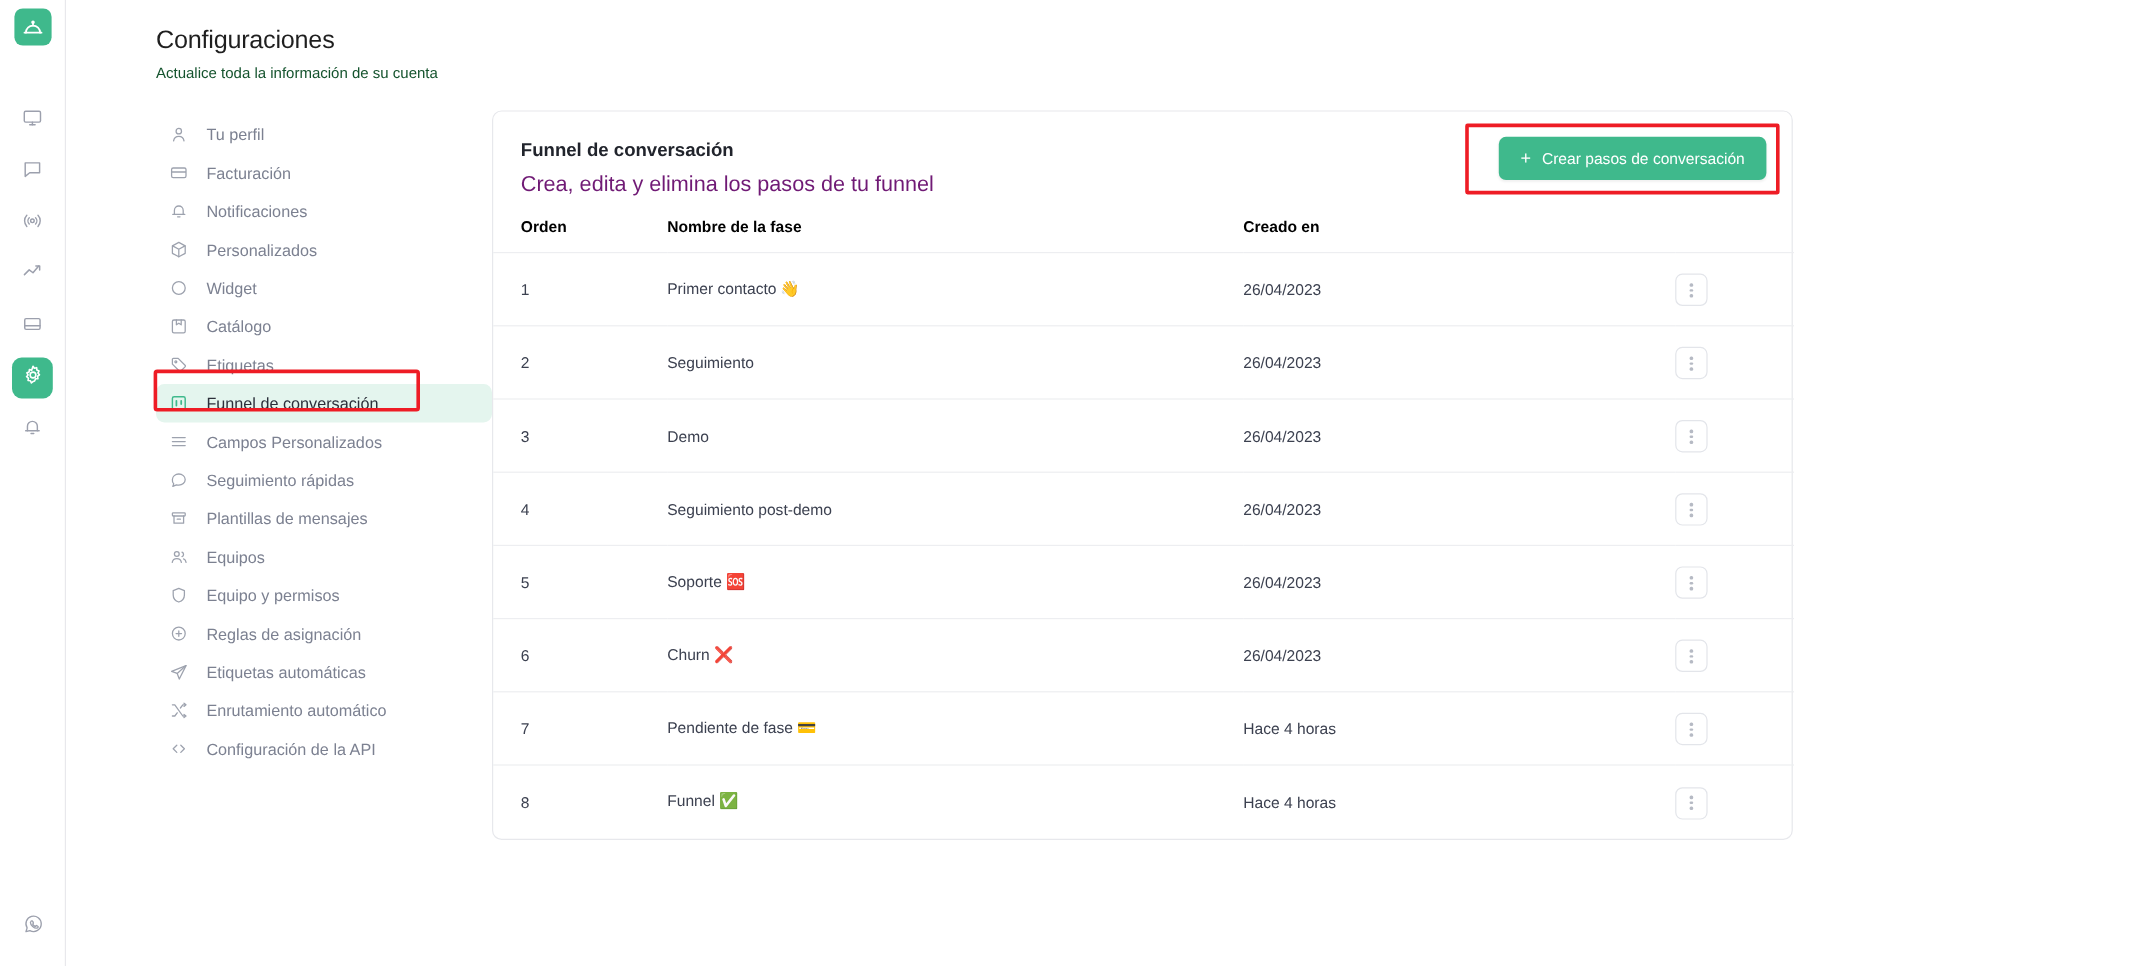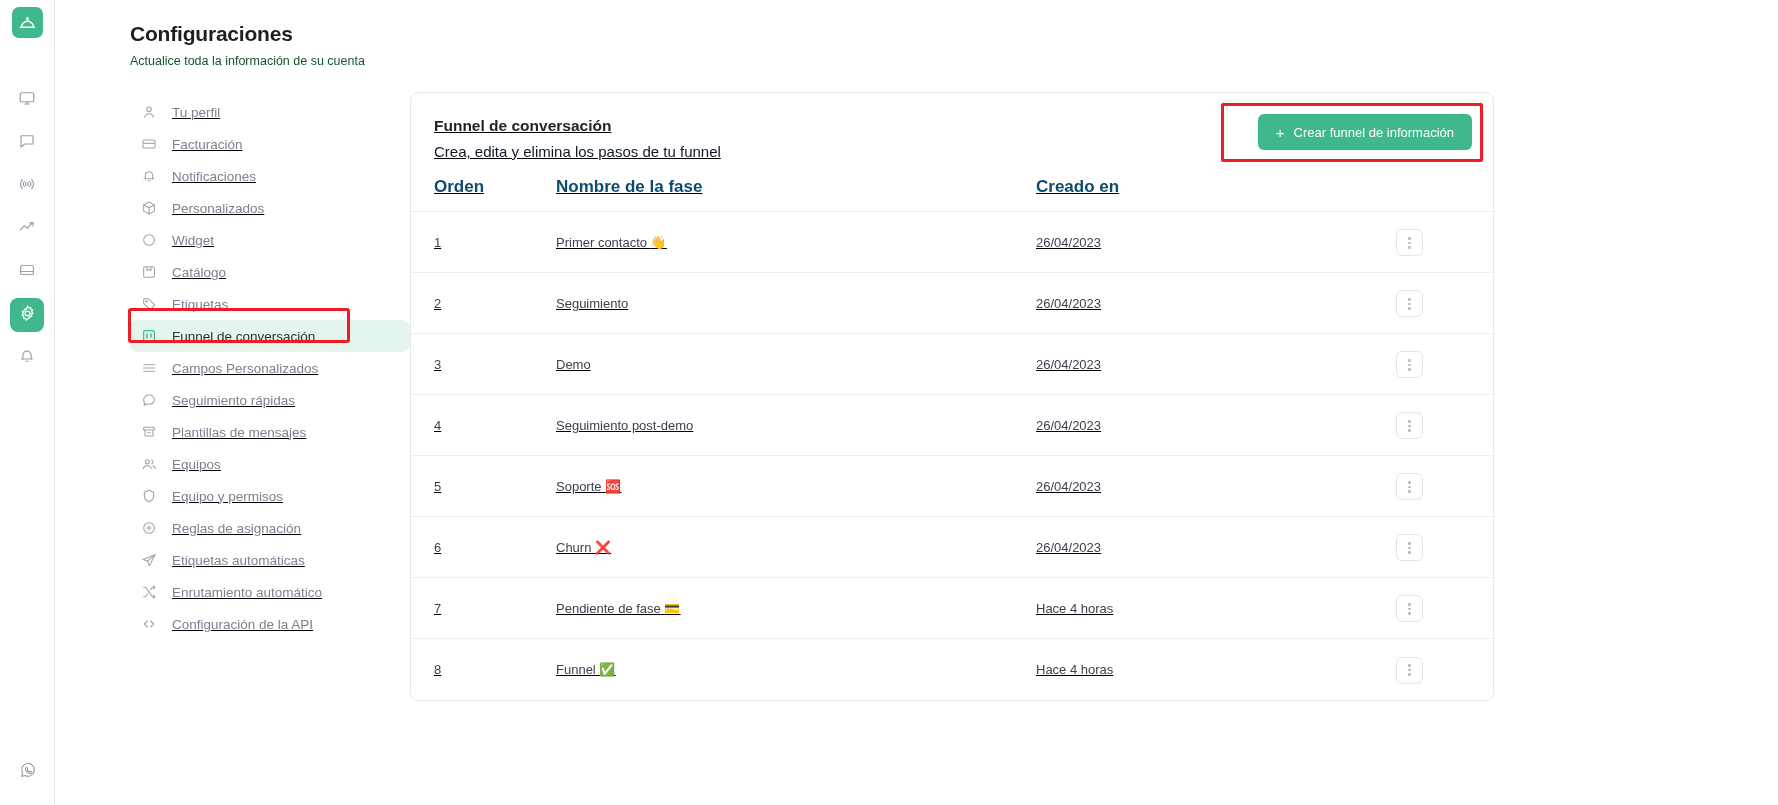--- a/index.html
+++ b/index.html
@@ -40,27 +40,27 @@
     position: absolute; bottom: 16px; left: 0; width: 55px;
     display: flex; justify-content: center;
   }
   .rail-bottom .rail-btn { margin-bottom: 0; }
 
   
   .page { flex: 1; position: relative; padding-left: 20px; }
 
   .page-head { padding: 22px 0 0 55px; }
   .page-title {
-    font-size: 21px; font-weight: bold; color: #1f1f1f; letter-spacing: -0.2px;
+    font-size: 21px; font-weight: normal; color: #1f1f1f; letter-spacing: -0.2px;
   }
   .page-sub {
     font-size: 12.5px; color: #14532d; margin-top: 8px;
   }
 
-  .content { display: flex; margin-top: 24px; text-decoration: underline; }
+  .content { display: flex; margin-top: 24px; }
 
   
   .settings-nav {
     width: 335px; flex: 0 0 335px;
     padding-left: 55px; padding-top: 4px;
     position: relative;
   }
   .nav-item {
     display: flex; align-items: center;
     height: 32px;
@@ -97,21 +97,21 @@
     position: relative;
     width: 1084px;
     min-height: 593px;
     padding: 0;
   }
   .card-head {
     padding: 24px 28px 0 23px;
     position: relative;
   }
   .card-title { font-size: 15.5px; font-weight: bold; color: #21242c; }
-  .card-sub { font-size: 15px; color: #0f172a; margin-top: 8px; }
+  .card-sub { font-size: 18px; color: #701a75; margin-top: 8px; }
 
   .create-btn {
     position: absolute;
     right: 21px; top: 21px;
     background: #3fb98c;
     color: #ffffff;
     border: none;
     border-radius: 6px;
     height: 36px;
     padding: 0 18px;
@@ -128,21 +128,21 @@
     width: 262px; height: 59px;
     border: 3px solid #ee1c25;
     border-radius: 2px;
     pointer-events: none;
   }
 
   
   table.funnel { width: 100%; border-collapse: collapse; margin-top: 17px; table-layout: fixed; }
   table.funnel th {
     text-align: left;
-    font-size: 17px; font-weight: bold; color: #0c4a6e;
+    font-size: 13px; font-weight: bold; color: #000000;
     padding: 0 0 14px 0;
   }
   table.funnel th.c-orden   { width: 145px; padding-left: 23px; }
   table.funnel th.c-nombre  { width: 480px; }
   table.funnel th.c-creado  { width: 360px; }
   table.funnel th.c-act     { width: 99px; }
   table.funnel td {
     font-size: 13px; color: #3c4150;
     border-top: 1px solid #edeef1;
     height: 61px;
@@ -438,21 +438,21 @@
 
       <div class="card-wrap">
         <section class="card">
 
           <div class="card-head">
             <div class="card-title">Funnel de conversación</div>
             <div class="card-sub">Crea, edita y elimina los pasos de tu funnel</div>
 
             <button class="create-btn">
               <span class="plus">+</span>
-              <span>Crear funnel de información</span>
+              <span>Crear pasos de conversación</span>
             </button>
             <div class="btn-highlight"></div>
           </div>
 
           <table class="funnel">
             <thead>
               <tr>
                 <th class="c-orden">Orden</th>
                 <th class="c-nombre">Nombre de la fase</th>
                 <th class="c-creado">Creado en</th>

